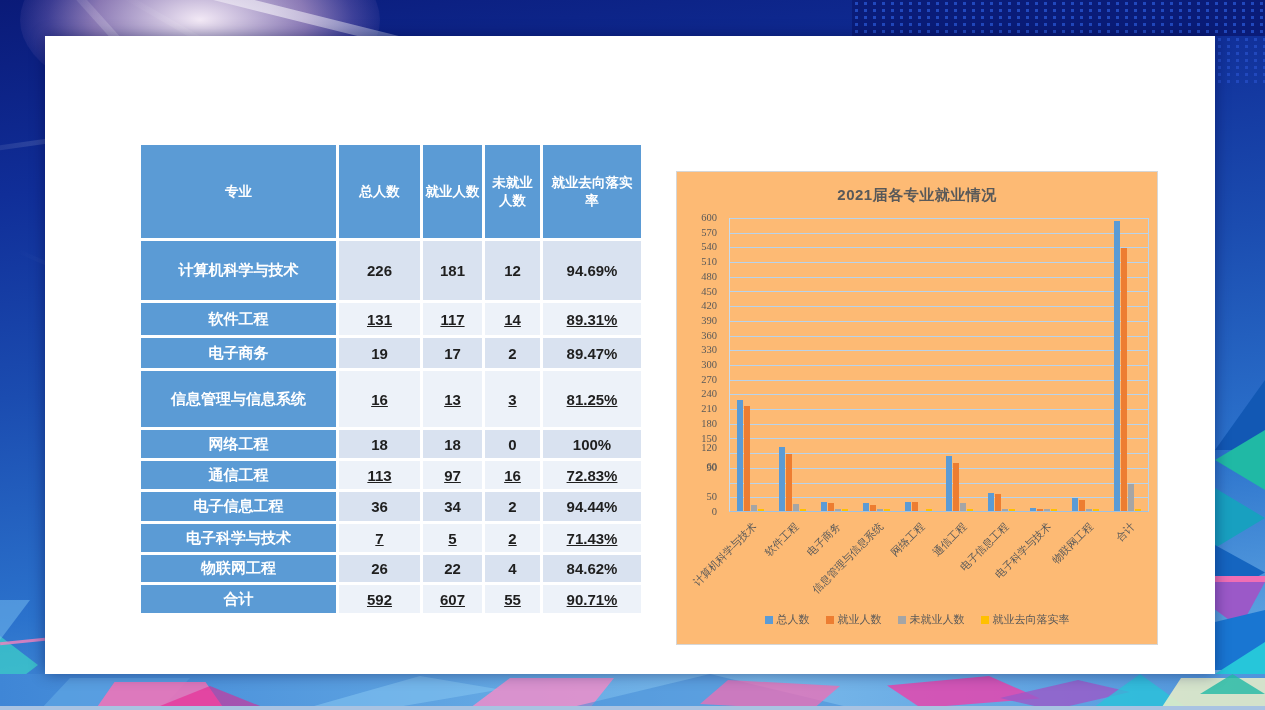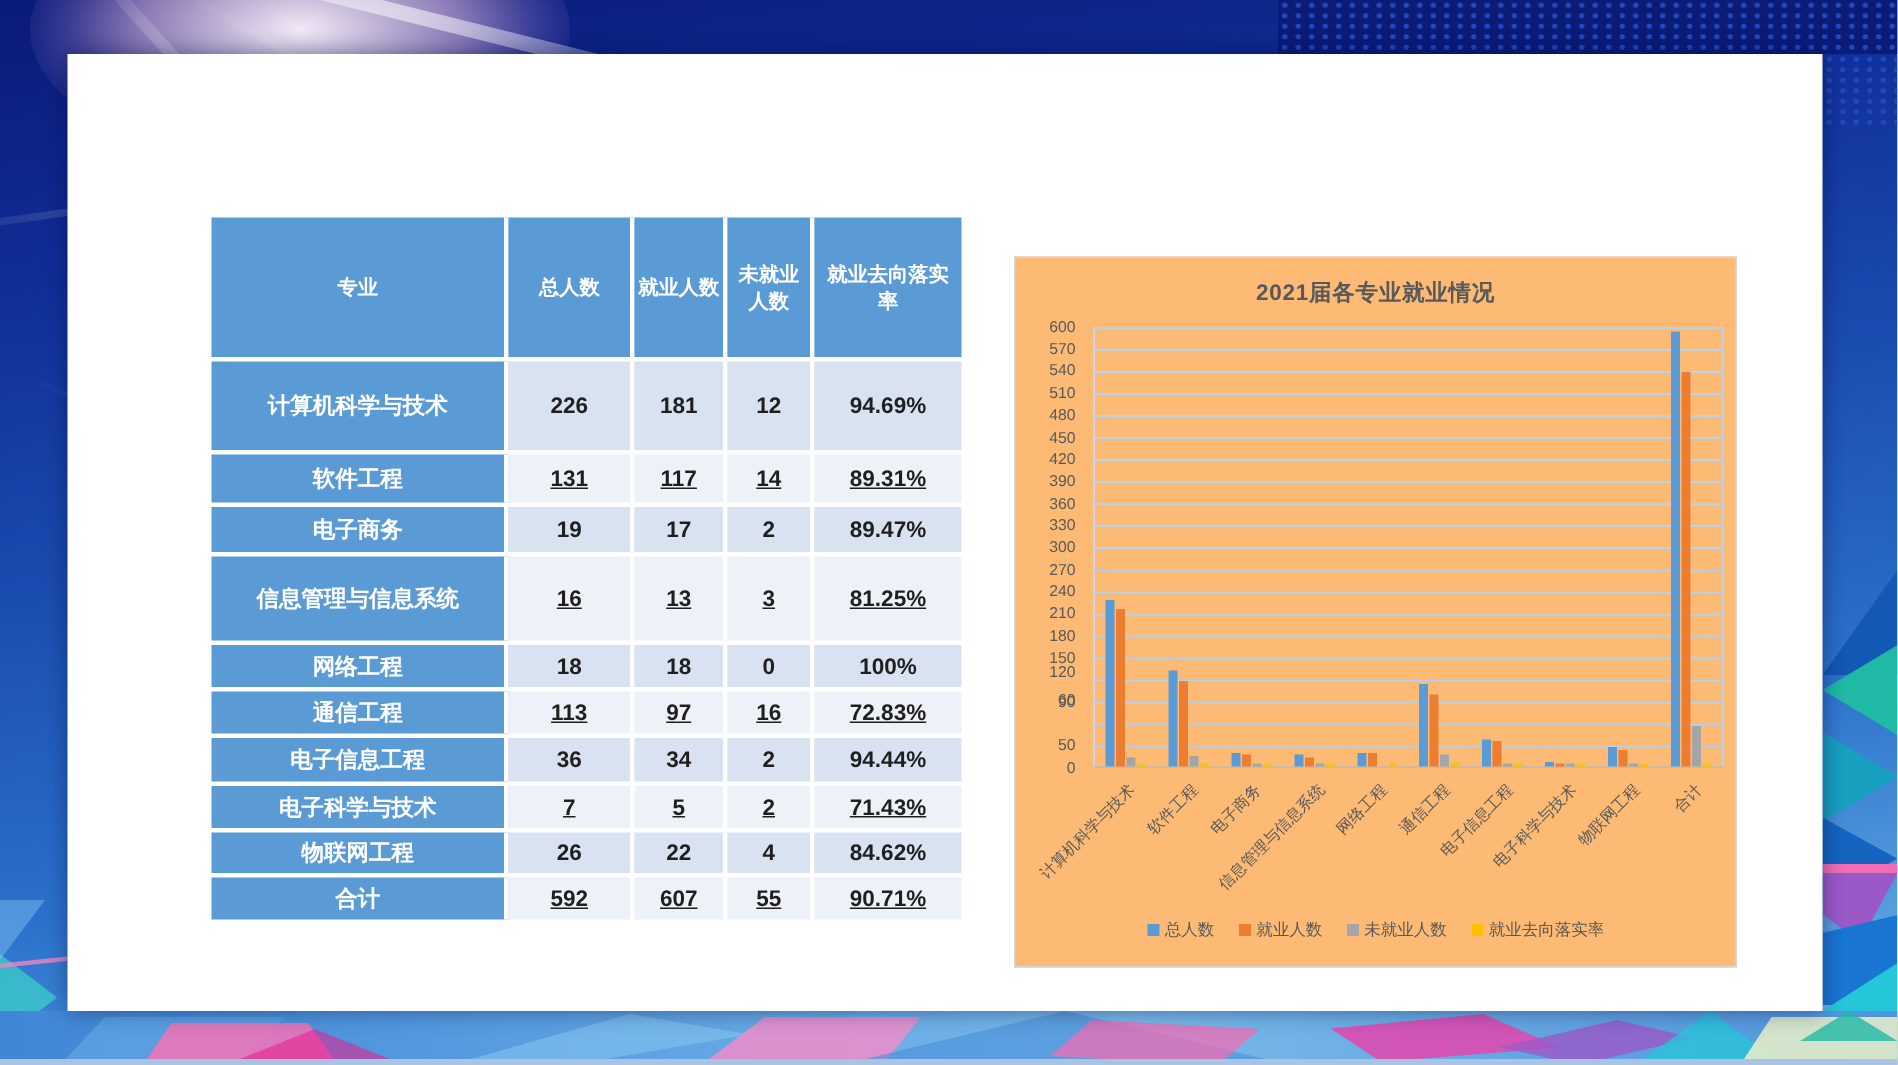--- a/index.html
+++ b/index.html
@@ -54,21 +54,21 @@
   tbody tr:nth-child(7)  th, tbody tr:nth-child(7)  td { height:29px; }
   tbody tr:nth-child(8)  th, tbody tr:nth-child(8)  td { height:28px; }
   tbody tr:nth-child(9)  th, tbody tr:nth-child(9)  td { height:27px; }
   tbody tr:nth-child(10) th, tbody tr:nth-child(10) td { height:28px; }
 
   
   .chart-panel { position:absolute; left:631px; top:111px; width:482px; height:474px;
     background:#fdba74; border:1px solid #d6d6d6;margin-top:24px; }
   .chart-title { position:absolute; left:0; right:0; top:14px; text-align:center;
     font-size:15px; font-weight:700; color:#595959; letter-spacing:.5px; }
-  .chart-ylabels { position:absolute; left:0; top:46px; width:46px; height:294px; }
+  .chart-ylabels { position:absolute; left:0; top:46px; width:46px; height:294px;font-family:Liberation Serif, serif; }
   .ylab { position:absolute; right:6px; width:40px; text-align:right;
     font-size:10.5px; color:#595959; line-height:12px; }
   .chart-plot { position:absolute; left:52px; top:46px; width:420px; height:294px;
     border-left:1px solid #c6dbee; border-right:1px solid #b7d3ec; border-bottom:1px solid #9ec2e4;
     background-image:repeating-linear-gradient(to bottom,#b7d3ec 0,#b7d3ec 1px,transparent 1px,transparent 14.7px); }
   .bars-row { position:absolute; left:0; right:0; bottom:0; top:0; display:flex; }
   .bar-group { flex:1 1 0; display:flex; align-items:flex-end; justify-content:center; gap:1px; }
   .bar { width:6px; }
   .chart-xlabels { position:absolute; left:0; top:344px; width:482px; height:86px; }
   .xanchor { position:absolute; width:0; height:0; }

